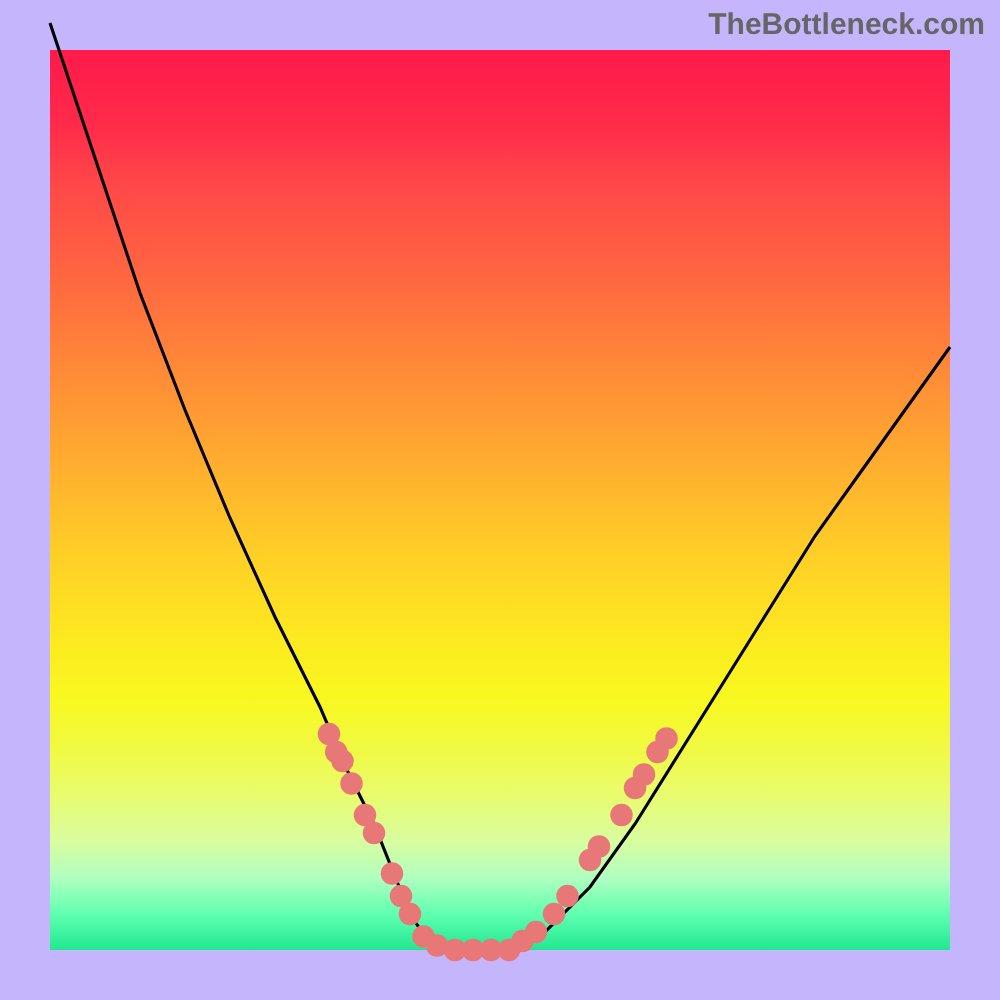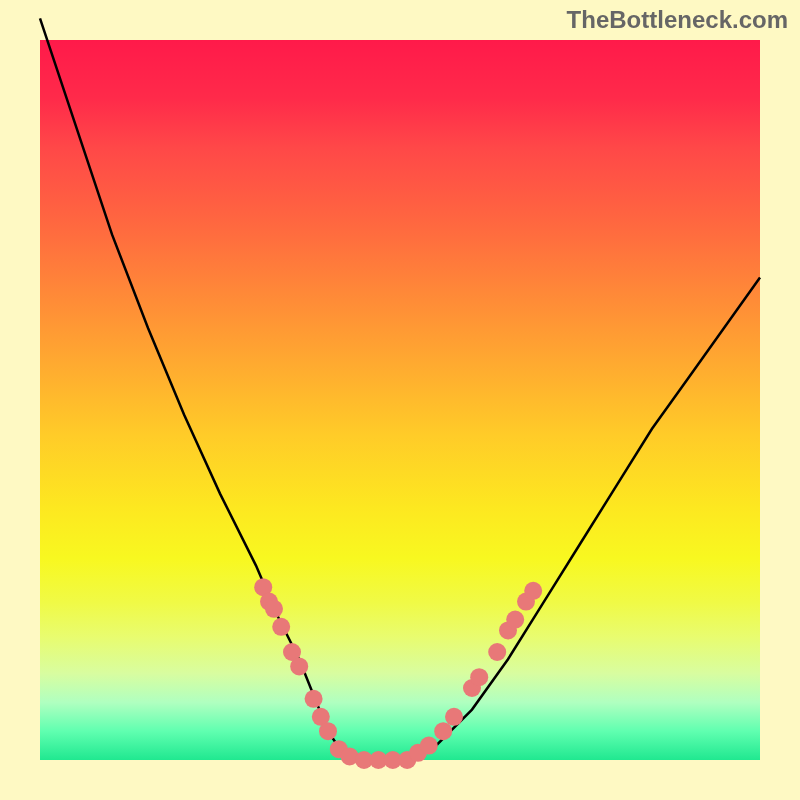--- a/index.html
+++ b/index.html
@@ -8,21 +8,21 @@
     background: #000;
     width: 800px;
     height: 800px;
     overflow: hidden;
     font-family: Arial, sans-serif;
   }
   .chart-container {
     position: relative;
     width: 800px;
     height: 800px;
-    background: #fef9c3;
+    background: #c4b5fd;
   }
   .plot-area {
     position: absolute;
     left: 40px;
     top: 40px;
     width: 720px;
     height: 720px;
     background: linear-gradient(to bottom,
       #ff1a4a 0%,
       #ff2a4a 8%,

